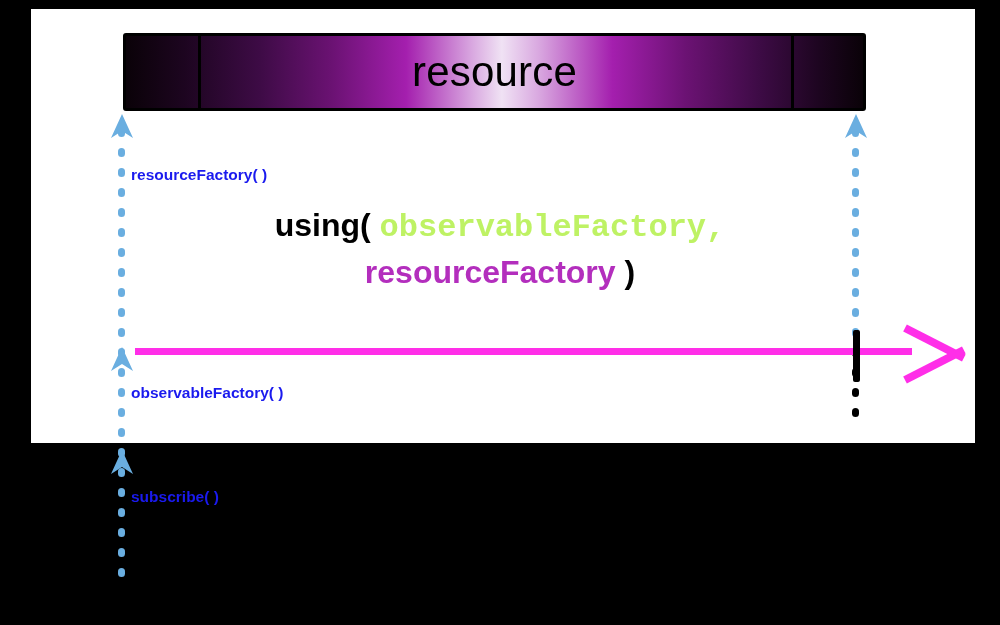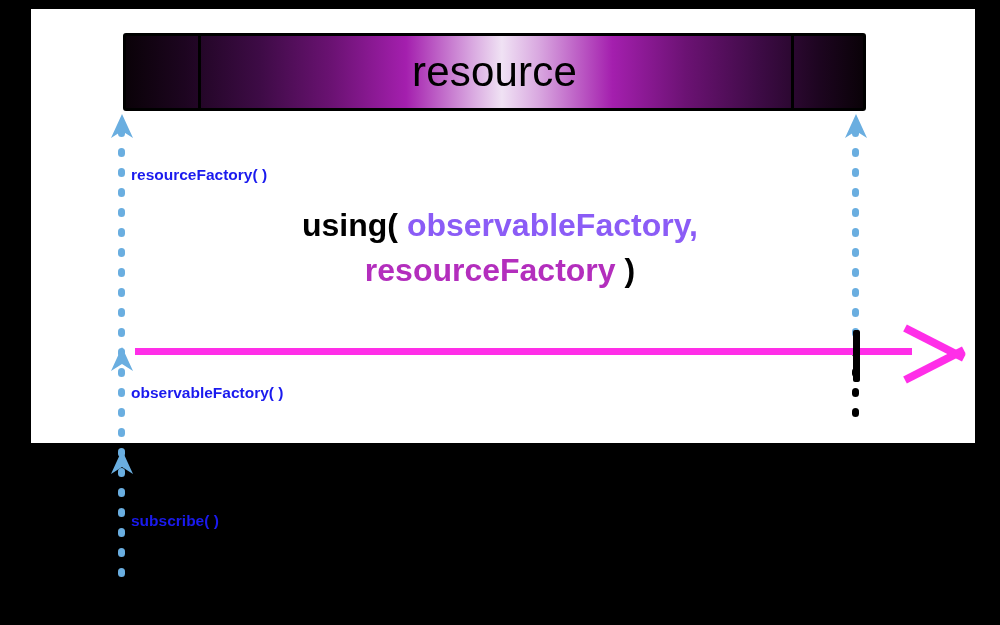--- a/index.html
+++ b/index.html
@@ -95,40 +95,40 @@
   
   .lbl {
     position: absolute;
     font-size: 15.5px;
     font-weight: bold;
     color: #1a1aee;
     white-space: nowrap;
   }
   #lbl-resource-factory    { left: 131px; top: 166px; }
   #lbl-observable-factory  { left: 131px; top: 384px; }
-  #lbl-subscribe           { left: 131px; top: 512px; }
+  #lbl-subscribe           { left: 131px; top: 488px; }
   #lbl-dispose {
     left: 0; top: 169px;
     width: 846px;
     text-align: right;
   }
   
   #caption {
     position: absolute;
     left: 180px;
     top: 203px;
     width: 640px;
     text-align: center;
     font-size: 32px;
     font-weight: bold;
     line-height: 45px;
     color: #000000;
     white-space: nowrap;
   }
-  .tok-observable { color: #8b5cf6; }
+  .tok-observable { color: #bef264; font-family: Liberation Mono, monospace; }
   .tok-resource   { color: #b32ebd; }
   
   #magenta-line {
     position: absolute;
     left: 135px;
     top: 348px;
     width: 777px;
     height: 7px;
     background: #ff2ee8;
   }

